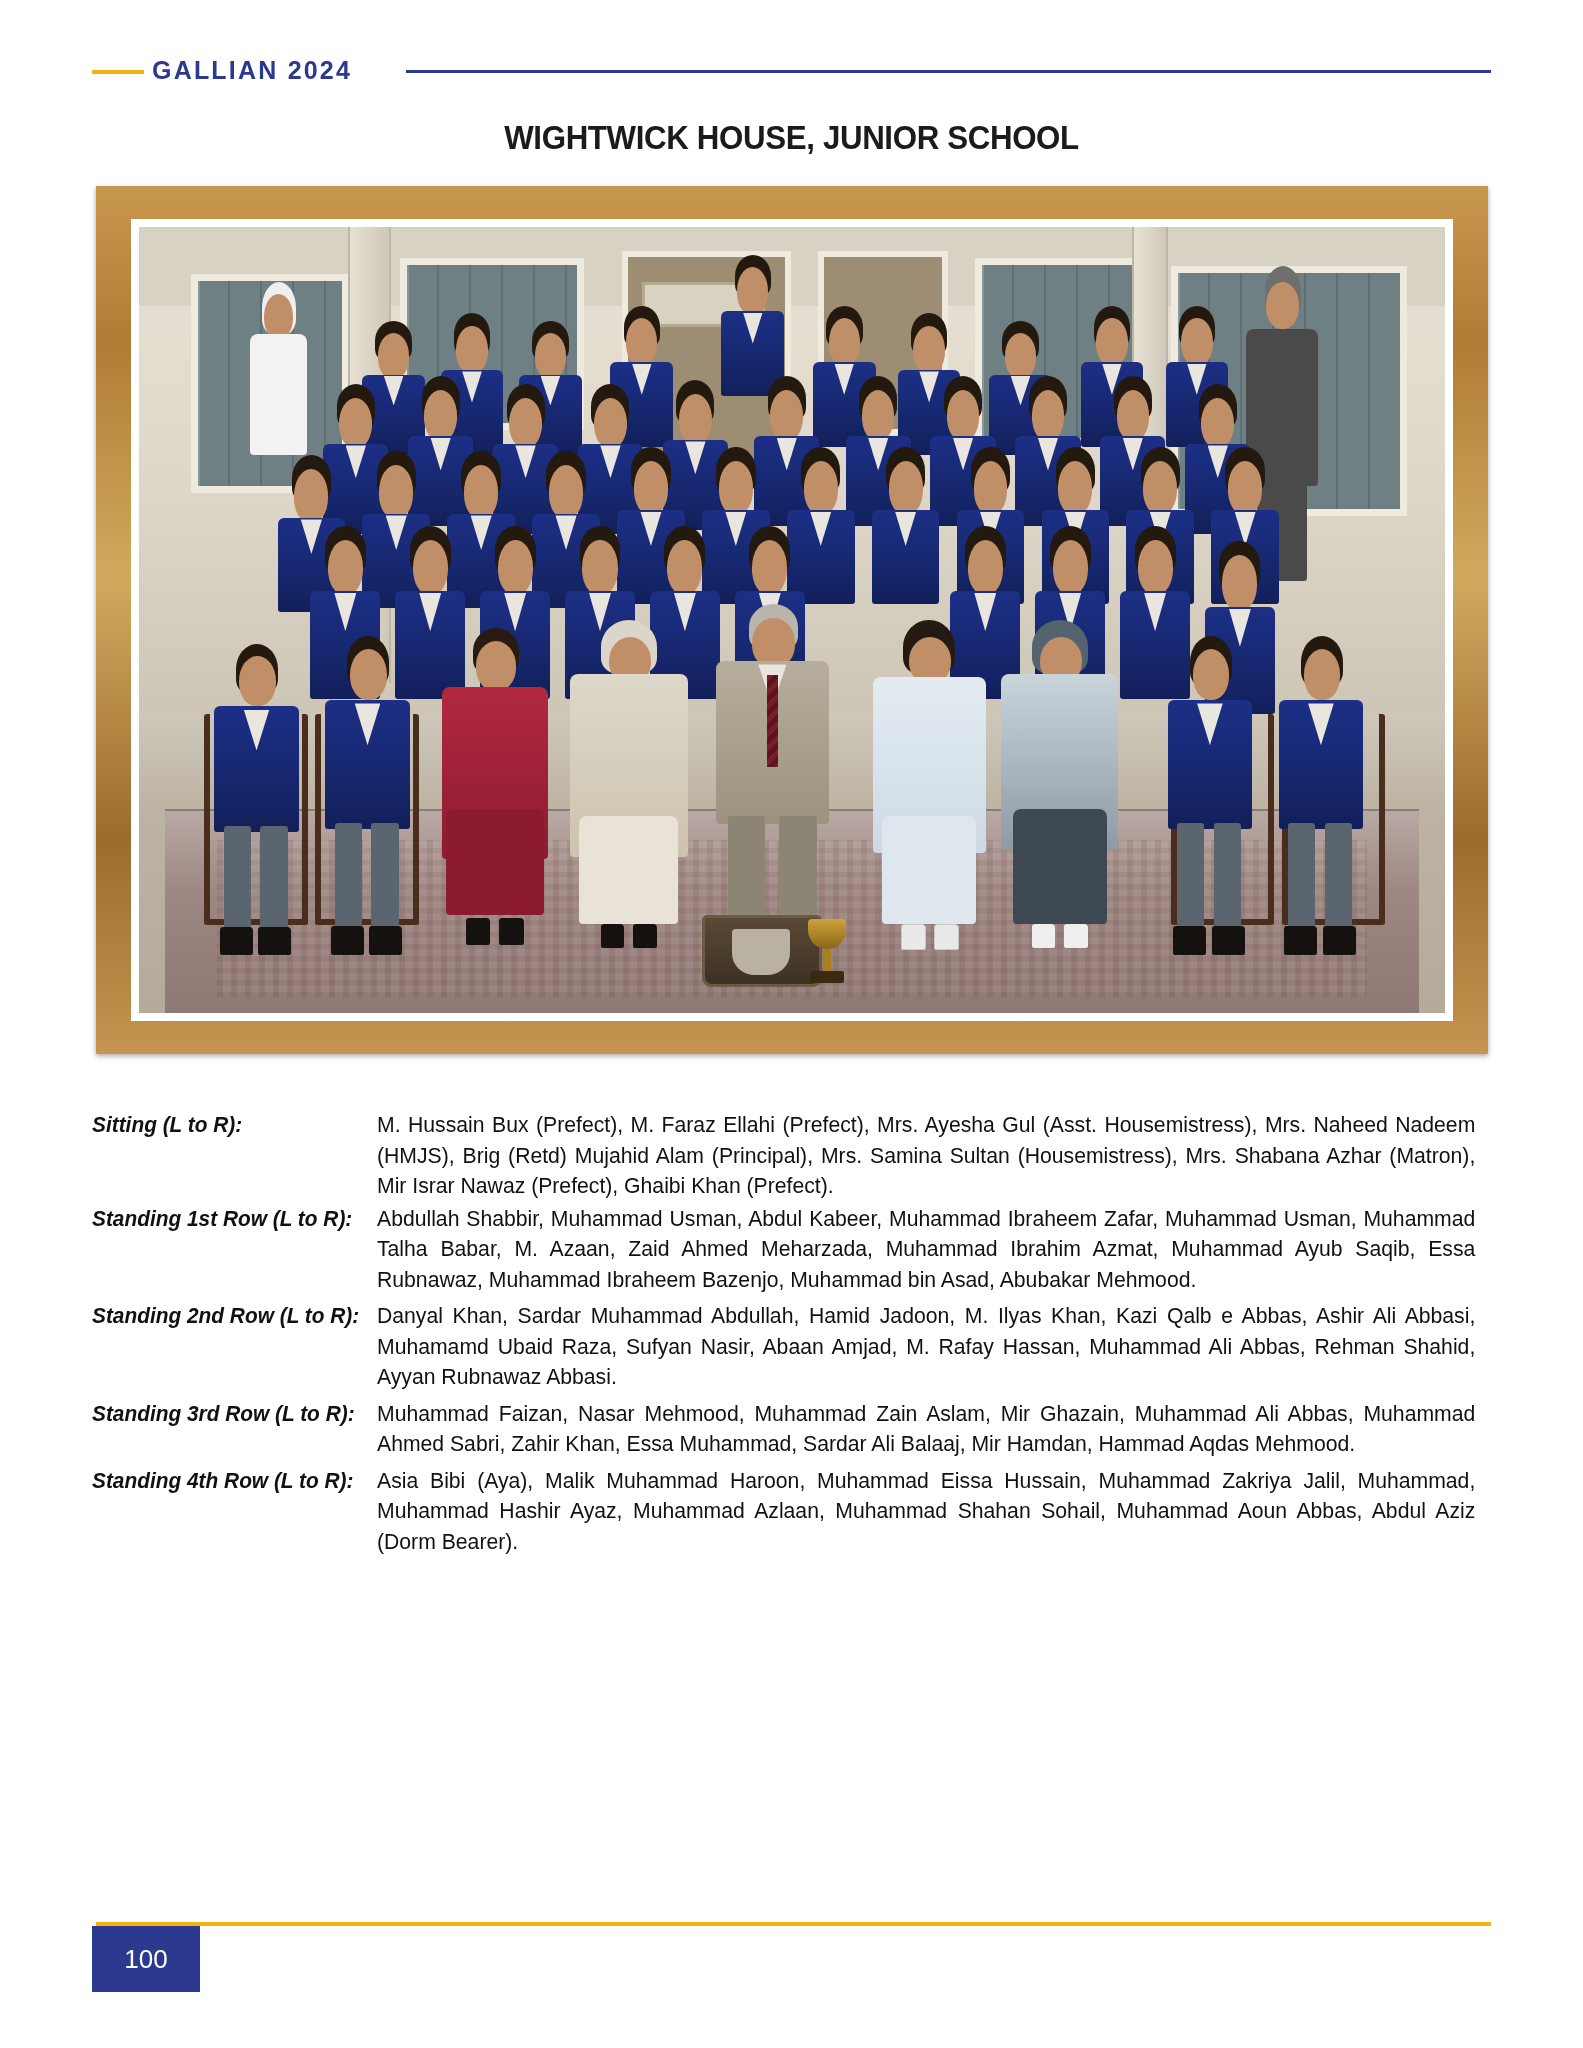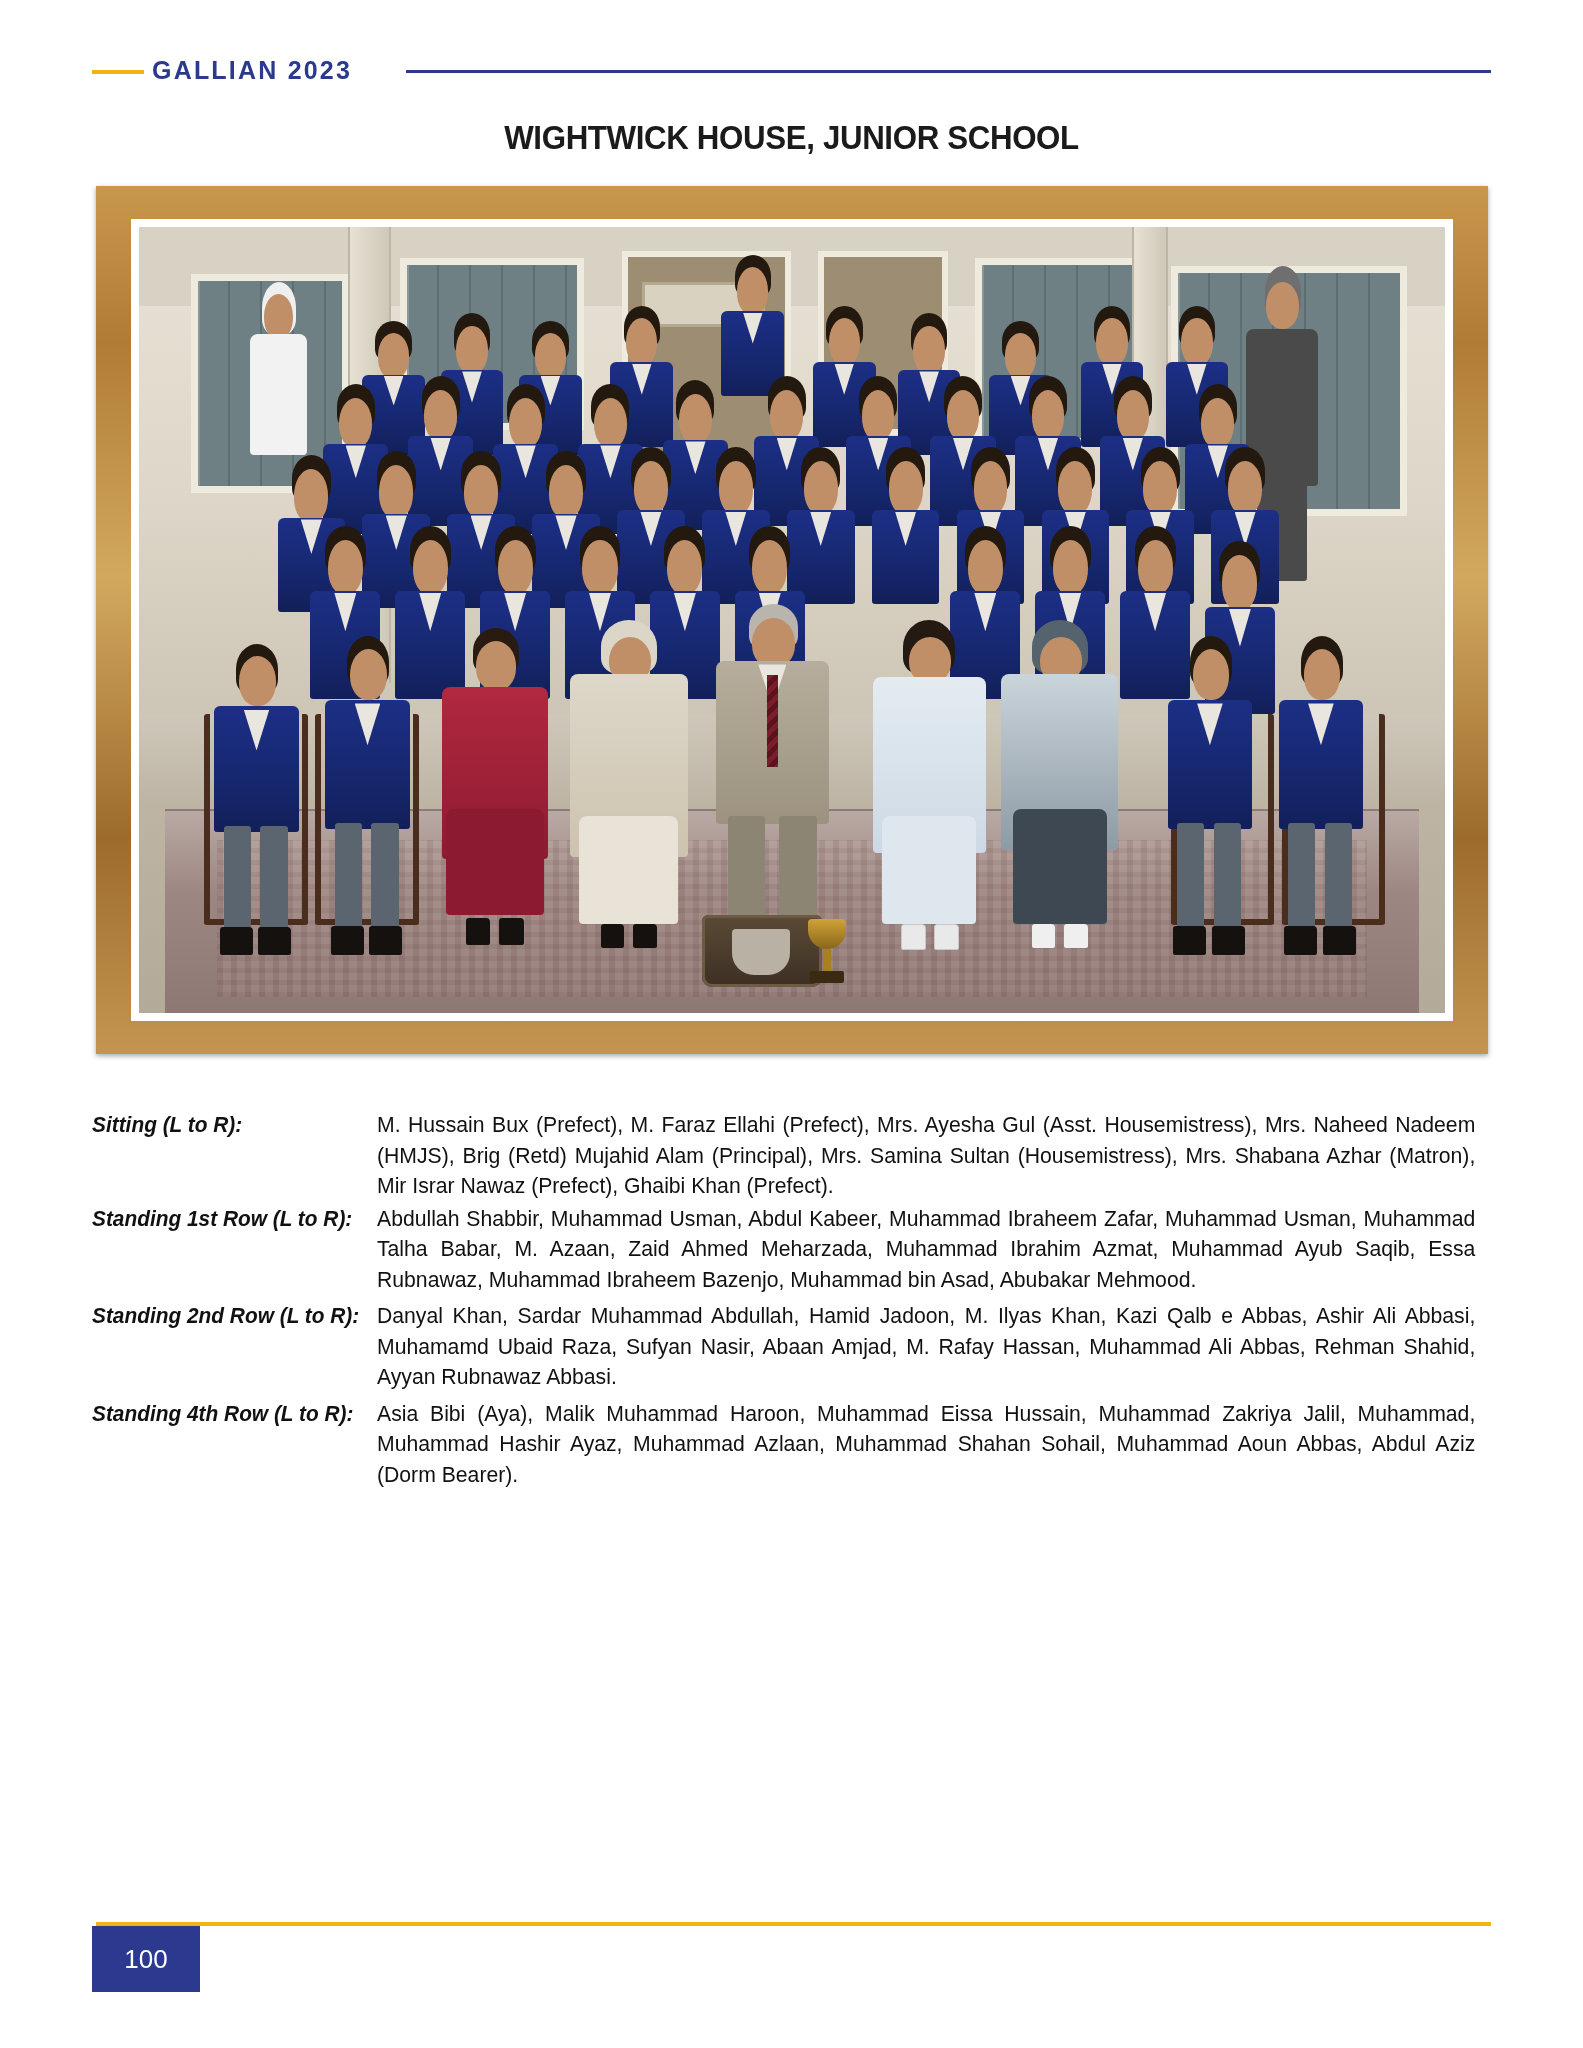--- a/index.html
+++ b/index.html
@@ -286,21 +286,21 @@
     color: #ffffff;
     font-size: 26px;
     font-family: "Liberation Sans", sans-serif;
   }
 </style>
 </head>
 <body>
 
 <div class="header">
   <div class="header-rule-left"></div>
-  <div class="header-title">GALLIAN 2023</div>
+  <div class="header-title">GALLIAN 2024</div>
   <div class="header-rule-right"></div>
 </div>
 
 <div class="page-title">WIGHTWICK HOUSE, JUNIOR SCHOOL</div>
 
 <div class="photo-frame">
   <div class="photo-inner">
     <div class="photo-canvas">
 
       <div class="bg-wall"></div>
@@ -712,20 +712,24 @@
   <div class="cap-row">
     <div class="cap-label">Standing 1st Row (L to R):</div>
     <div class="cap-text">Abdullah Shabbir, Muhammad Usman, Abdul Kabeer, Muhammad Ibraheem Zafar, Muhammad Usman, Muhammad Talha Babar, M. Azaan, Zaid Ahmed Meharzada, Muhammad Ibrahim Azmat, Muhammad Ayub Saqib, Essa Rubnawaz, Muhammad Ibraheem Bazenjo, Muhammad bin Asad, Abubakar Mehmood.</div>
   </div>
 
   <div class="cap-row">
     <div class="cap-label">Standing 2nd Row (L to R):</div>
     <div class="cap-text">Danyal Khan, Sardar Muhammad Abdullah, Hamid Jadoon, M. Ilyas Khan, Kazi Qalb e Abbas, Ashir Ali Abbasi, Muhamamd Ubaid Raza, Sufyan Nasir, Abaan Amjad, M. Rafay Hassan, Muhammad Ali Abbas, Rehman Shahid, Ayyan Rubnawaz Abbasi.</div>
   </div>
 
+  <div class="cap-row">
+    <div class="cap-label">Standing 3rd Row  (L to R):</div>
+    <div class="cap-text">Muhammad Faizan, Nasar Mehmood, Muhammad Zain Aslam, Mir Ghazain, Muhammad Ali Abbas, Muhammad Ahmed Sabri, Zahir Khan, Essa Muhammad, Sardar Ali Balaaj, Mir Hamdan, Hammad Aqdas Mehmood.</div>
+  </div>
 
   <div class="cap-row">
     <div class="cap-label">Standing 4th Row  (L to R):</div>
     <div class="cap-text">Asia Bibi (Aya), Malik Muhammad Haroon, Muhammad Eissa Hussain, Muhammad Zakriya Jalil, Muhammad, Muhammad Hashir Ayaz, Muhammad Azlaan, Muhammad Shahan Sohail, Muhammad Aoun Abbas, Abdul Aziz (Dorm Bearer).</div>
   </div>
 
 </div>
 
 <div class="footer-rule"></div>
 <div class="footer-box"></div>

